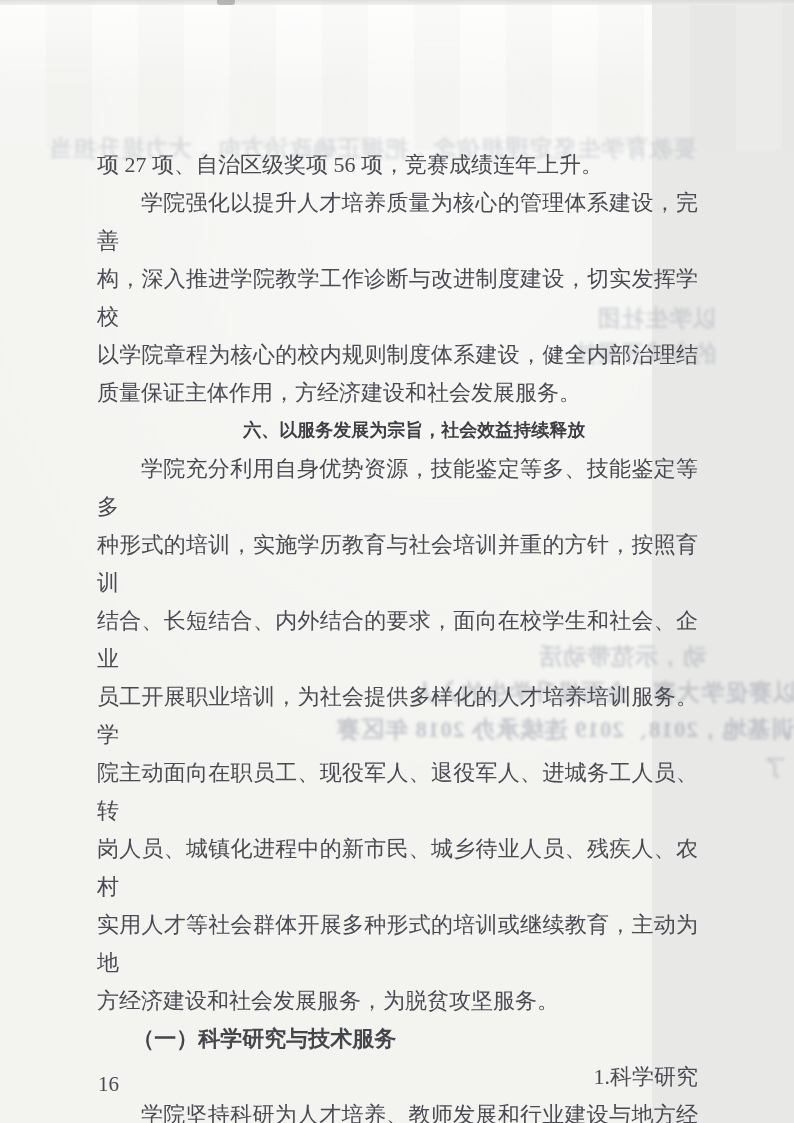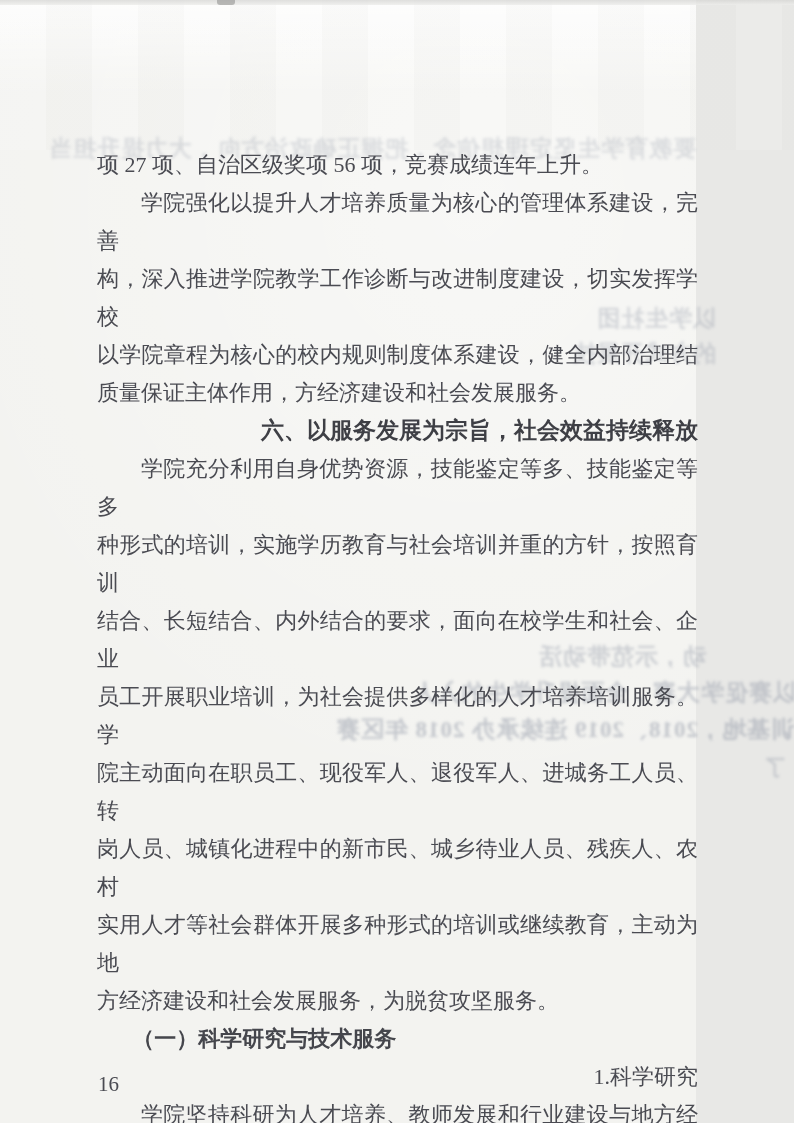--- a/index.html
+++ b/index.html
@@ -7,21 +7,20 @@
     width:794px;height:1123px;overflow:hidden;
     font-family:"Liberation Serif","DejaVu Serif",serif;
     background:#e8e8e6;
   }
   .page{
     position:relative;width:652px;height:1123px;
     background:
       linear-gradient(180deg, rgba(255,255,255,.85) 0px, rgba(255,255,255,0) 95px),
       radial-gradient(130% 90% at 68% 18%, rgba(255,255,255,.4), rgba(255,255,255,0) 62%),
       #f3f3f0;
-    padding-left: 44px;
   }
   
   .scan-top{
     position:absolute;left:0;top:0;width:794px;height:150px;
     background:repeating-linear-gradient(90deg,
       rgba(255,255,255,.30) 0 46px,
       rgba(225,225,222,.28) 46px 92px);
     opacity:.45;pointer-events:none;
   }
   .scan-edge{
@@ -63,26 +62,26 @@
   }
   .full{
     text-align:justify;
     text-align-last:justify;
   }
   .end{
     text-align:left;
   }
   .indent{text-indent:2em;}
   .h1{
-    font-family:Liberation Serif, serif;
+    font-family:Liberation Mono, monospace;
     font-weight:700;
-    font-size:23px;
+    font-size:18px;
     color:#3e3f45;
     text-indent:1.85em;
-    text-align:right;
+    text-align:center;
   }
   .h2{
     font-weight:600;
     font-size:22px;
     color:#45464c;
     text-indent:1.6em;
     text-align:left;
   }
   .h3{
     text-indent:1.2em;

